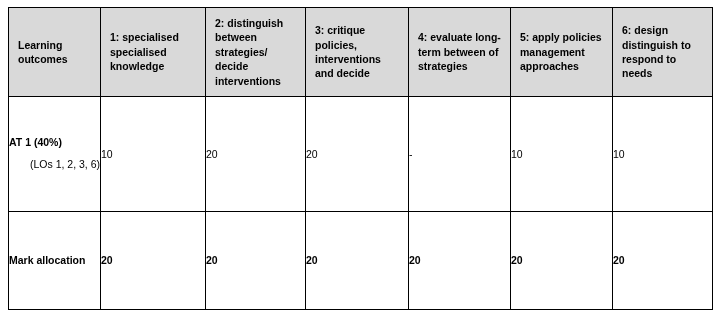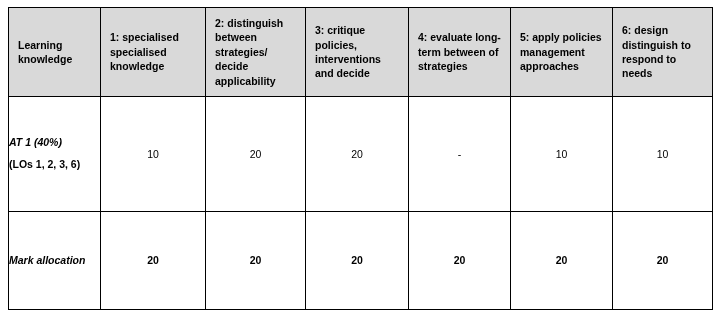--- a/index.html
+++ b/index.html
@@ -59,32 +59,31 @@
     text-align: left;
     padding: 6px 8px 6px 9px;
     font-size: 10.5px;
     line-height: 1.45;
     color: #000000;
   }
   .at-title {
     font-weight: bold;
     display: block;
     margin-bottom: 7px;
-    font-style: italic;
   }
   .at-sub {
-    font-weight: bold;
+    font-weight: normal;
     display: block;
+    text-align: right;
   }
   .at-title.no-sub {
     margin-bottom: 0;
     line-height: 1.38;
   }
   td.score-cell {
-    text-align: center;
     font-size: 10.5px;
     font-weight: normal;
     color: #000000;
   }
   tr.total-row td.score-cell {
     font-weight: bold;
   }
   tr.total-row td.lo-cell .at-title {
     margin-bottom: 0;
   }
@@ -111,23 +110,23 @@
         <col class="c0">
           <col class="c1">
           <col class="c2">
           <col class="c3">
         <col class="c4">
           <col class="c5">
           <col class="c6">
       </colgroup>
       <thead>
         <tr class="header-row">
-          <th class="corner-head">Learning knowledge</th>
+          <th class="corner-head">Learning outcomes</th>
           <th>1: specialised specialised knowledge</th>
-          <th>2: distinguish between strategies/ decide applicability</th>
+          <th>2: distinguish between strategies/ decide interventions</th>
           <th>3: critique policies, interventions and decide</th>
           <th>4: evaluate long-term between of strategies</th>
           <th>5: apply policies management approaches</th>
           <th>6: design distinguish to respond to needs</th>
         </tr>
       </thead>
       <tbody>
         <tr class="data-row">
           <td class="lo-cell">
             <span class="at-title">AT 1 (40%)</span>

